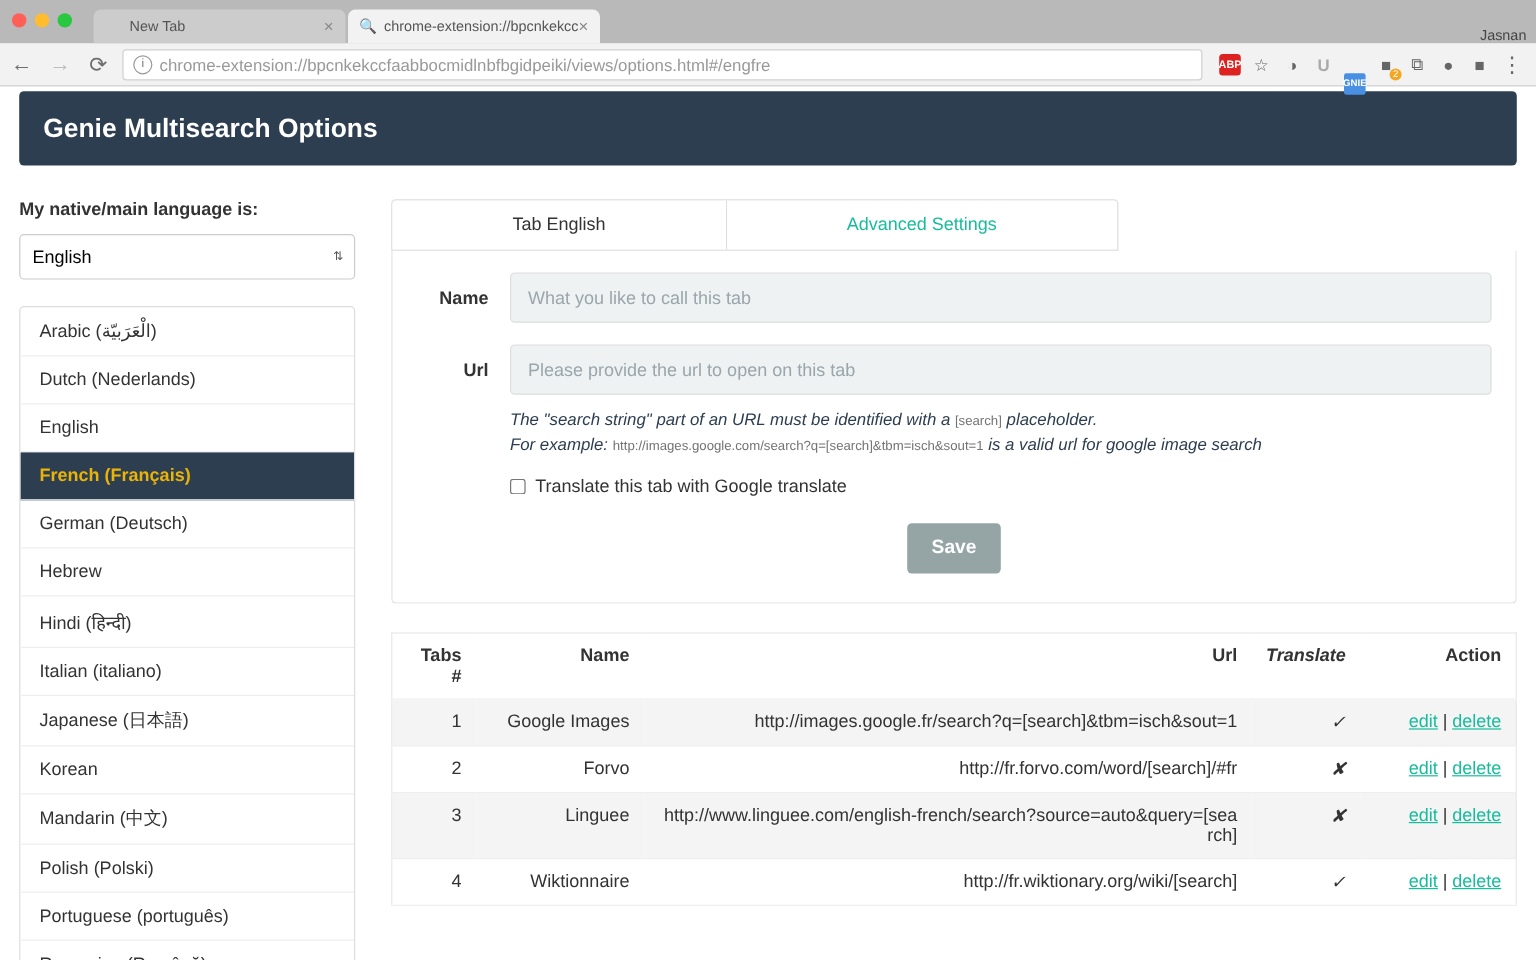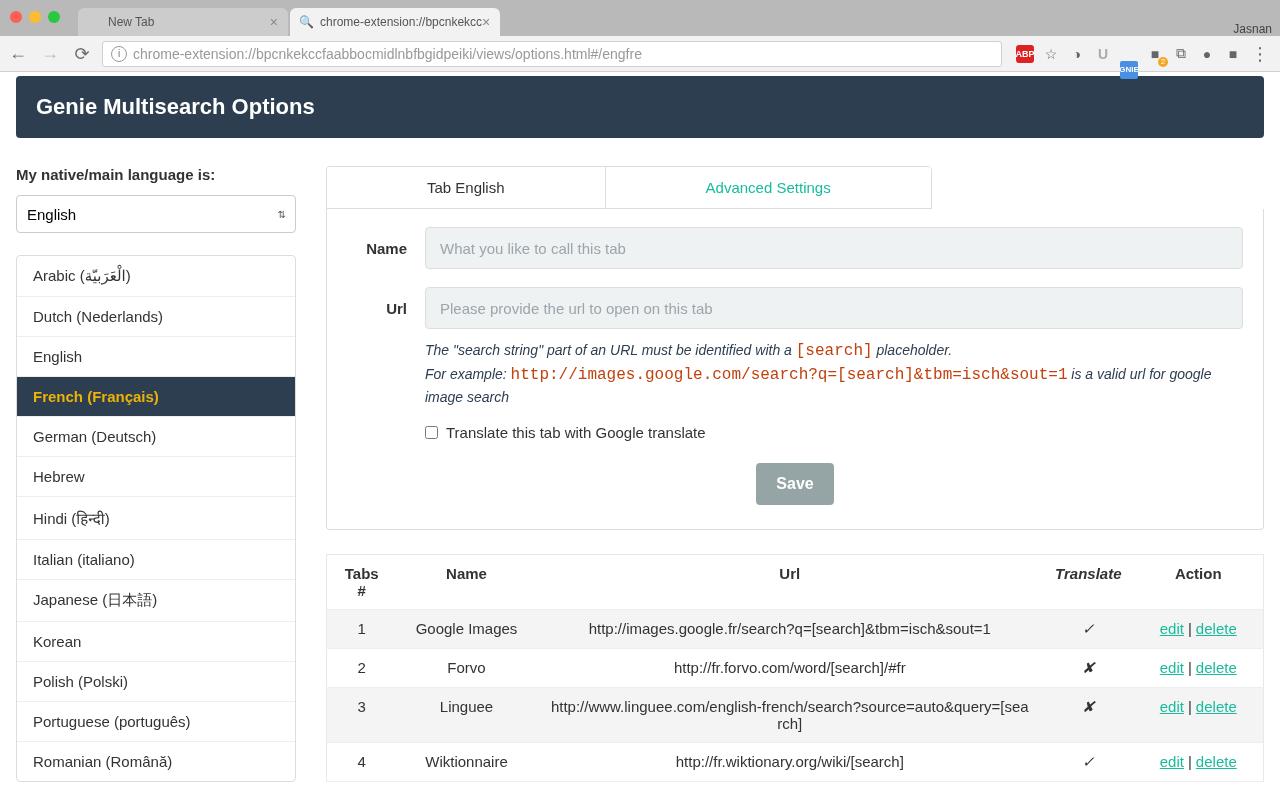--- a/index.html
+++ b/index.html
@@ -219,24 +219,24 @@
   .helper {
     margin-left: 78px;
     font-style: italic;
     color: #2c3e50;
     font-size: 14px;
     line-height: 1.5;
     margin-top: -8px;
     margin-bottom: 16px;
   }
   .helper code {
-    font-family: Liberation Mono, monospace;
-    color: #c2410c;
+    font-family: Liberation Sans, sans-serif;
+    color: #737373;
     font-style: normal;
-    font-size: 16px;
+    font-size: 11px;
   }
   .checkbox-row {
     margin-left: 78px;
     display: flex;
     align-items: center;
     gap: 8px;
     font-size: 15px;
     margin-bottom: 22px;
   }
   .save-btn {
@@ -253,21 +253,21 @@
   }
 
   
   .tabs-table {
     width: 100%;
     border: 1px solid #e8e8e8;
     border-collapse: collapse;
     font-size: 15px;
   }
   .tabs-table th, .tabs-table td {
-    text-align: center;
+    text-align: right;
     padding: 10px 12px;
     border-bottom: 1px solid #eee;
     vertical-align: top;
   }
   .tabs-table th { font-weight: 700; }
   .tabs-table tbody tr:nth-child(odd) { background: #f4f4f4; }
   .tabs-table tbody tr:nth-child(even) { background: #fff; }
   .tabs-table a { color: #18bc9c; text-decoration: underline; cursor: pointer; }
   .col-num { width: 70px; }
   .col-name { width: 140px; }
@@ -338,20 +338,21 @@
         <div class="lang-item">Arabic (الْعَرَبيّة)</div>
         <div class="lang-item">Dutch (Nederlands)</div>
         <div class="lang-item">English</div>
         <div class="lang-item active">French (Français)</div>
         <div class="lang-item">German (Deutsch)</div>
         <div class="lang-item">Hebrew</div>
         <div class="lang-item">Hindi (हिन्दी)</div>
         <div class="lang-item">Italian (italiano)</div>
         <div class="lang-item">Japanese (日本語)</div>
         <div class="lang-item">Korean</div>
+        <div class="lang-item">Mandarin (中文)</div>
         <div class="lang-item">Polish (Polski)</div>
         <div class="lang-item">Portuguese (português)</div>
         <div class="lang-item">Romanian (Română)</div>
       </div>
   </div>
 
   <div class="main">
 
     <div class="tabstrip">
       <div class="tbtn">Tab English</div>

